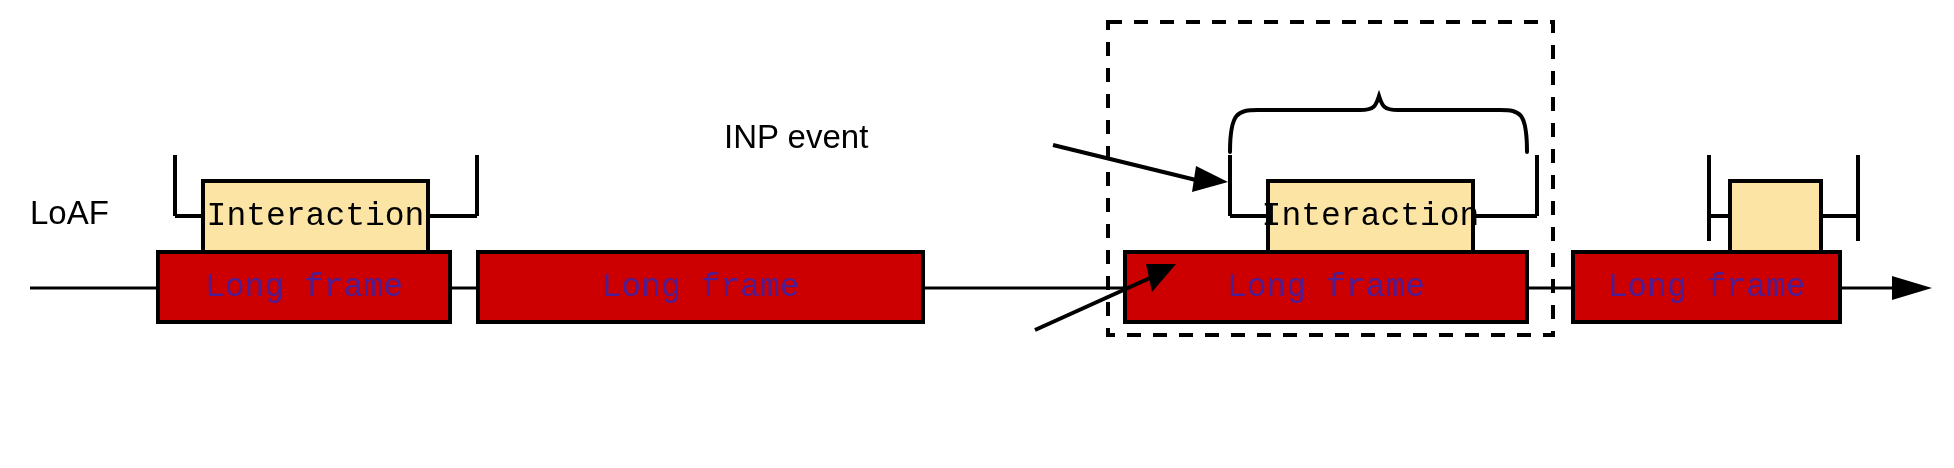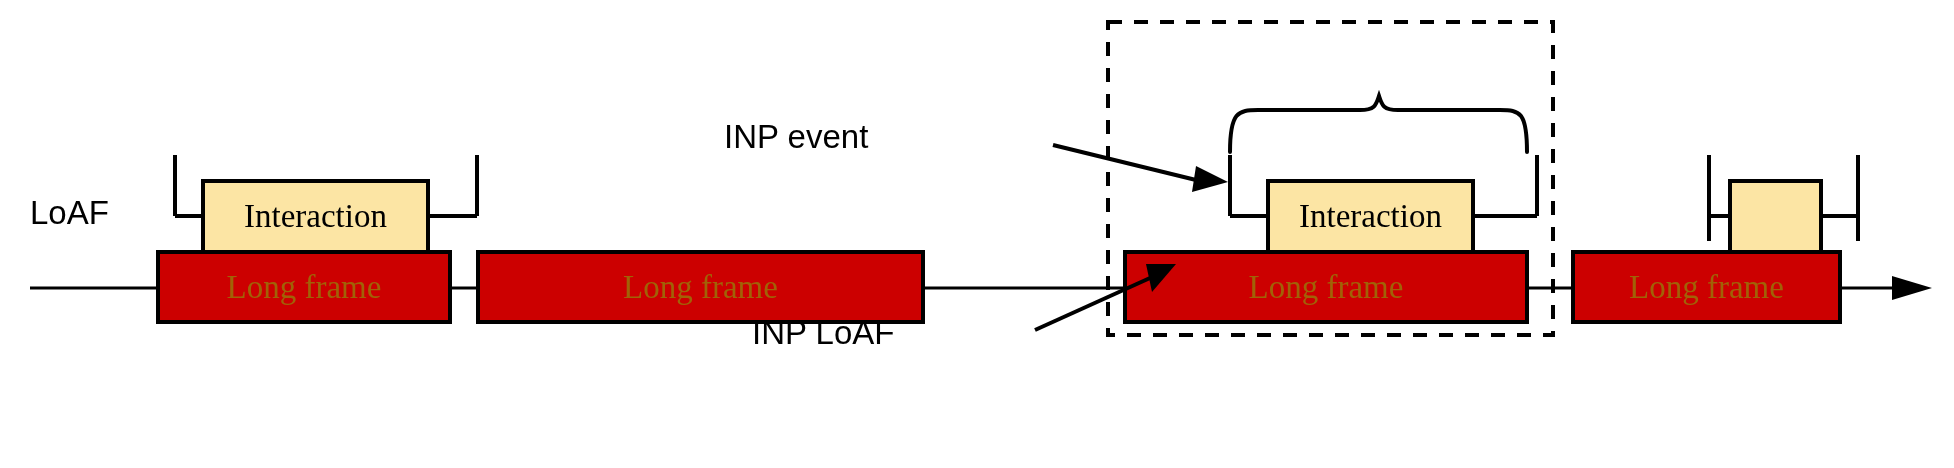--- a/index.html
+++ b/index.html
@@ -28,26 +28,26 @@
     font-size: 33px;
     color: #000000;
     white-space: nowrap;
     line-height: 1;
   }
   .boxlabel {
     position: absolute;
     display: flex;
     align-items: center;
     justify-content: center;
-    font-family: Liberation Serif, serif;
+    font-family: Liberation Mono, monospace;
     font-size: 33px;
     white-space: nowrap;
     line-height: 1;
   }
-  .frame-label { color: #a16207; text-align: center; }
+  .frame-label { color: #4c1d95; text-align: center; }
   .inter-label { color: #000000; }
 </style>
 </head>
 <body>
 
 <div id="canvas">
 
   <svg class="layer" viewBox="0 0 1954 468" xmlns="http://www.w3.org/2000/svg">
 
     <g>
@@ -117,15 +117,14 @@
   <div class="boxlabel frame-label" style="left:158px; top:252px; width:292px; height:70px;">Long frame</div>
   <div class="boxlabel frame-label" style="left:478px; top:252px; width:445px; height:70px;">Long frame</div>
   <div class="boxlabel frame-label" style="left:1125px; top:252px; width:402px; height:70px;">Long frame</div>
   <div class="boxlabel frame-label" style="left:1573px; top:252px; width:267px; height:70px;">Long frame</div>
 
   <div class="boxlabel inter-label" style="left:203px; top:181px; width:225px; height:71px;">Interaction</div>
   <div class="boxlabel inter-label" style="left:1268px; top:181px; width:205px; height:71px;">Interaction</div>
   <div class="boxlabel inter-label" style="left:1730px; top:181px; width:91px; height:71px;"></div>
 
   <div class="lbl" style="left:724px; top:120px;">INP event</div>
-  <div class="lbl" style="left:752px; top:316px;">INP LoAF</div>
 
 </div>
 
 </body></html>

